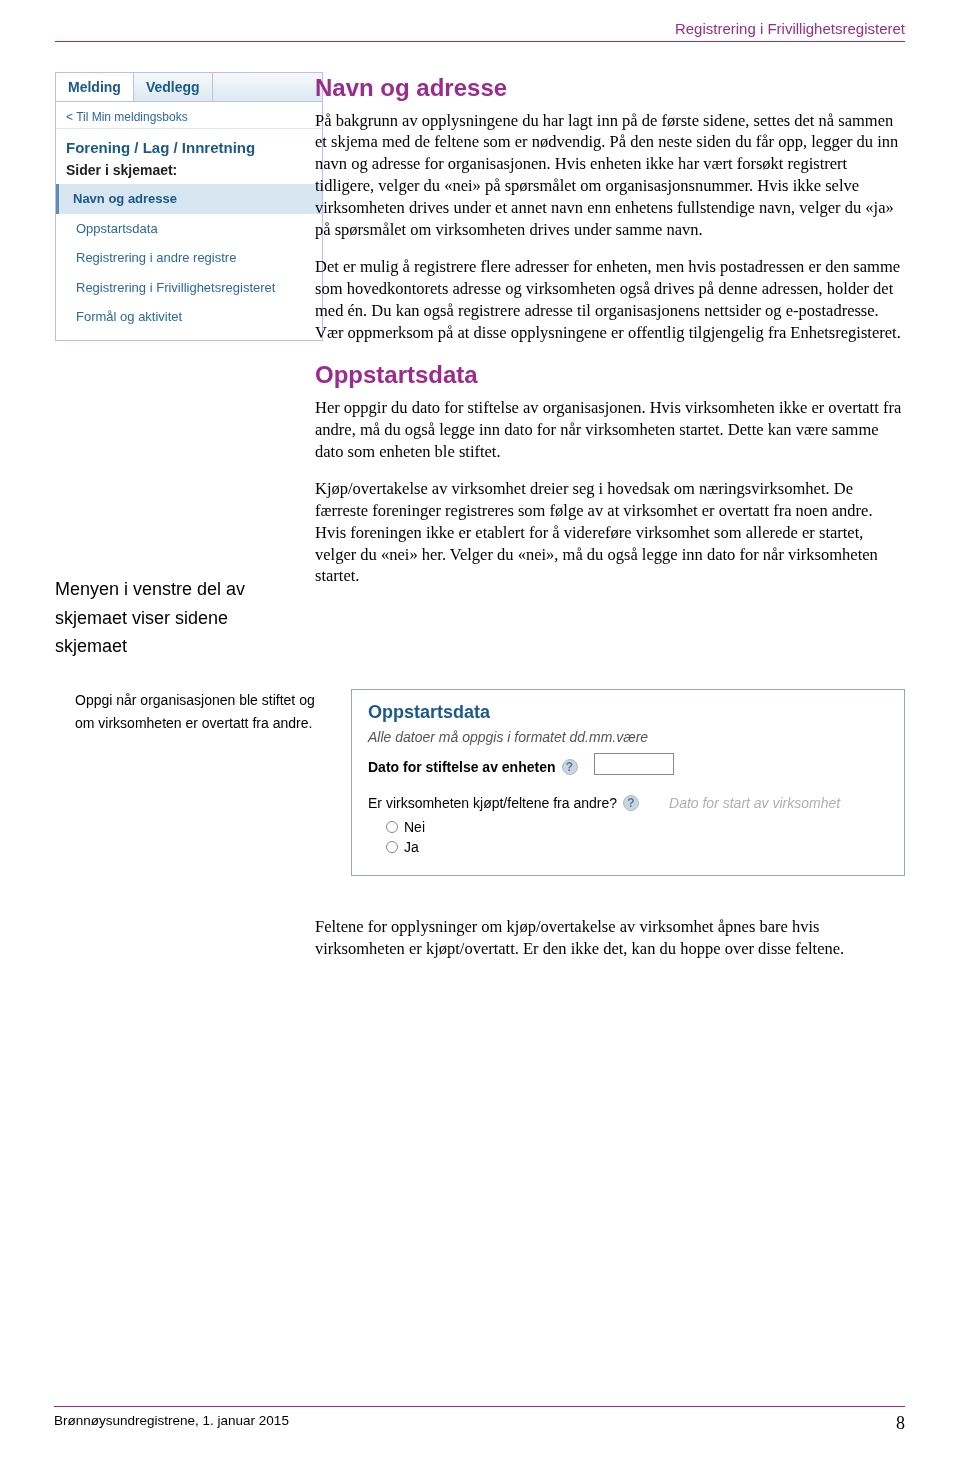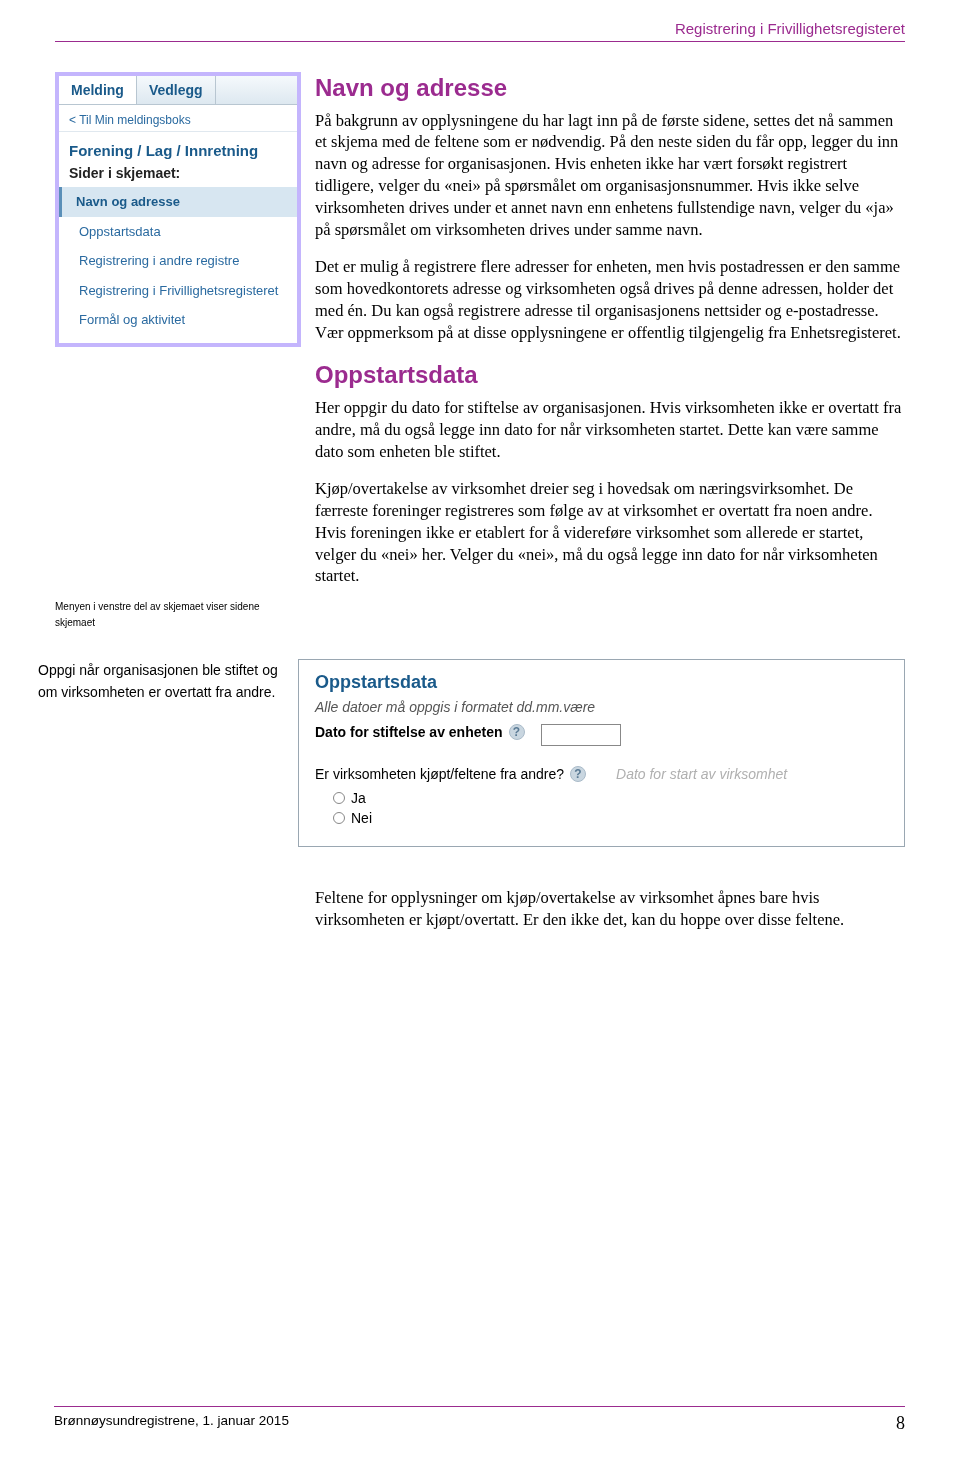--- a/index.html
+++ b/index.html
@@ -26,30 +26,30 @@
     display: flex;
     margin: 30px 55px 0 55px;
     gap: 20px;
   }
   .left-col {
     width: 240px;
     flex-shrink: 0;
     font-family: Arial, Helvetica, sans-serif;
   }
   .left-caption {
-    font-size: 10px;
+    font-size: 18px;
     line-height: 1.6;
     color: #000;
     margin-top: 20px;
   }
   .menu-box {
-    border: 4px solid #c4b5fd;
-    background: #fff;
-    width: 246px;
-    margin-bottom: 22px;
+    border: 1px solid #c4b5fd;
+    background: #fff;
+    width: 268px;
+    margin-bottom: 4px;
   }
   .tabs {
     display: flex;
     background: linear-gradient(#f5f9fc, #dde8f0);
     border-bottom: 1px solid #b8c6d1;
   }
   .tab {
     padding: 6px 12px;
     font-size: 14px;
     font-weight: bold;
@@ -107,23 +107,23 @@
     font-size: 24px;
     color: #9b2b8f;
     font-weight: bold;
     margin-bottom: 6px;
   }
   .para { margin-bottom: 16px; }
   .section2 { margin-top: 8px; }
 
   
   .form-box-wrap {
-    margin: 28px 55px 0 38px;
-    display: flex;
-    gap: 20px;
+    margin: 28px 55px 0 75px;
+    display: flex;
+    gap: 36px;
   }
   .form-left-caption {
     width: 240px;
     flex-shrink: 0;
     font-family: Arial, Helvetica, sans-serif;
     font-size: 14px;
     line-height: 1.6;
   }
   .form-box {
     flex: 1;
@@ -141,21 +141,21 @@
   .form-note {
     font-style: italic;
     font-size: 14px;
     color: #555;
     margin-bottom: 8px;
   }
   .form-label-bold {
     font-size: 14px;
     font-weight: bold;
     display: inline-flex;
-    align-items: flex-start;
+    align-items: flex-end;
     gap: 6px;
     margin-bottom: 12px;
   }
   .help-badge {
     display: inline-flex;
     align-items: center;
     justify-content: center;
     width: 16px; height: 16px;
     border-radius: 8px;
     background: #c9d6e0;
@@ -294,25 +294,25 @@
     <div class="form-q-row">
       <span class="form-q-label">
         <span>Er virksomheten kjøpt/feltene fra andre?</span>
         <span class="help-badge">?</span>
       </span>
       <span class="form-disabled-label">Dato for start av virksomhet</span>
     </div>
     <div class="radio-group">
       <div class="radio-row">
         <span class="radio-dot"></span>
-        <span>Ja</span>
+        <span>Nei</span>
       </div>
       <div class="radio-row">
         <span class="radio-dot"></span>
-        <span>Nei</span>
+        <span>Ja</span>
       </div>
     </div>
   </div>
 </div>
 
 <div class="below-form">
   <div class="below-spacer"></div>
   <div class="below-text">Feltene for opplysninger om kjøp/overtakelse av virksomhet åpnes bare hvis virksomheten er kjøpt/overtatt. Er den ikke det, kan du hoppe over disse feltene.</div>
 </div>
 

